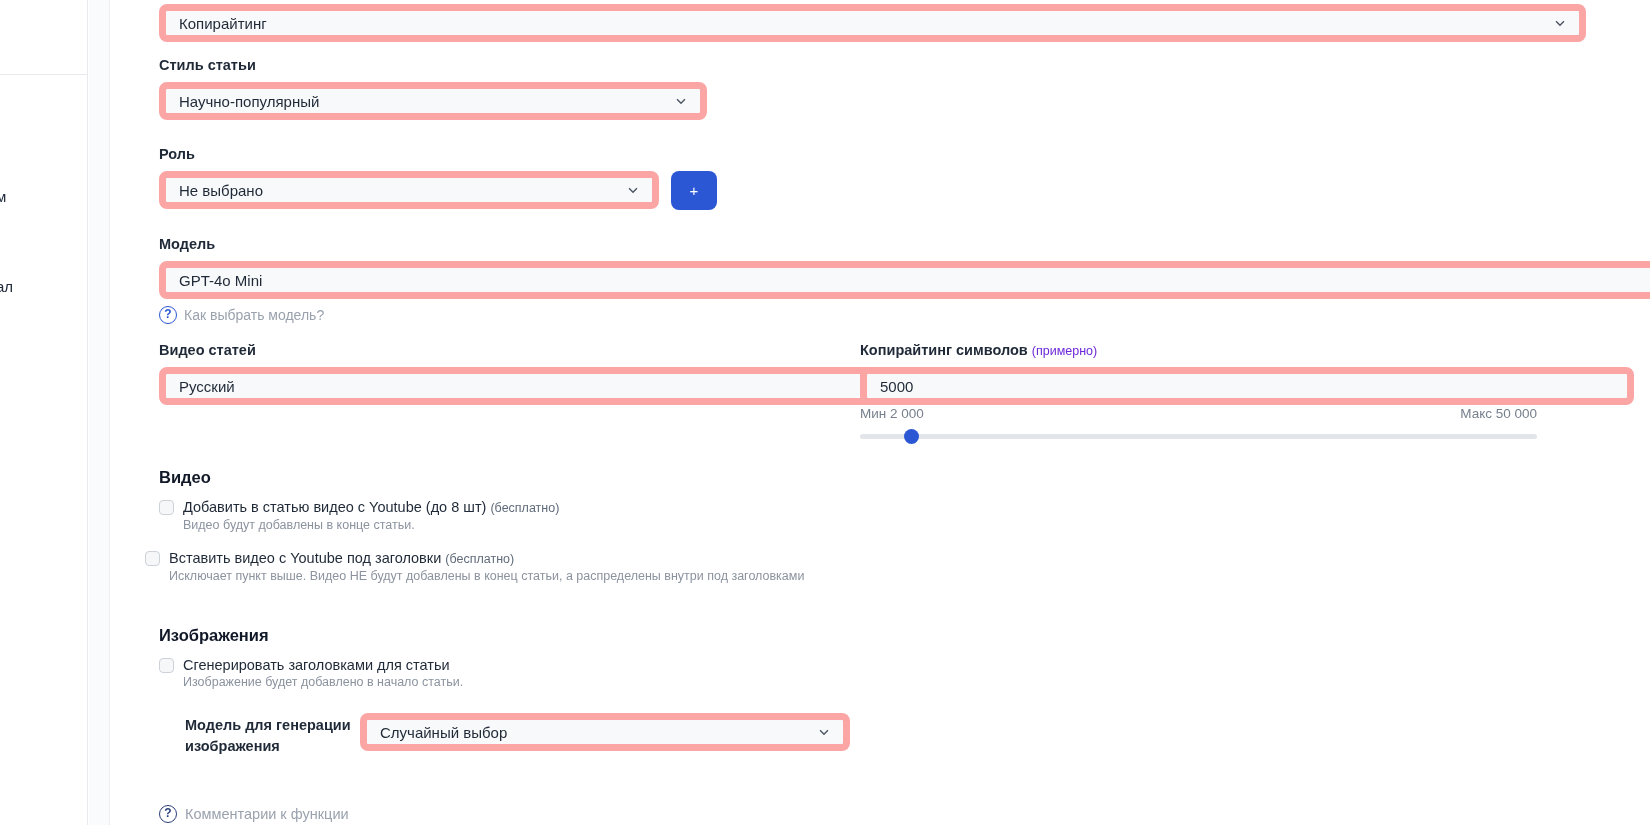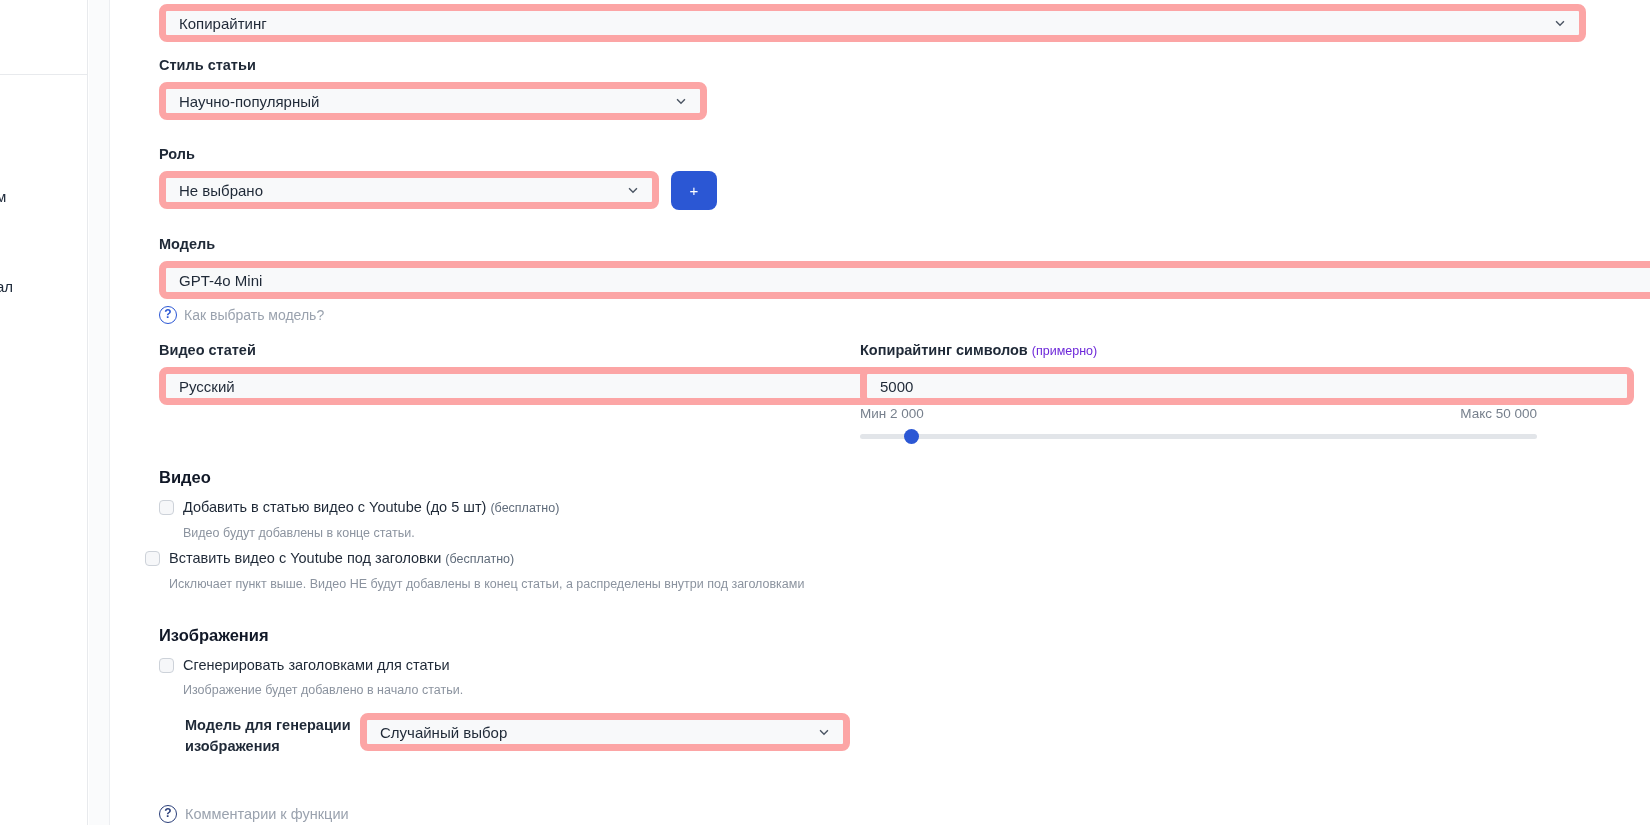--- a/index.html
+++ b/index.html
@@ -104,21 +104,21 @@
   .r-video-head { position: absolute; left: 49px; top: 468px; }
   .r-images-head{ position: absolute; left: 49px; top: 626px; }
 
   .check-row { position: absolute; display: flex; align-items: flex-start; gap: 9px; }
   .cbox {
     width: 15px; height: 15px; border: 1.4px solid #cdd2d9; border-radius: 4px;
     background: #f6f7f9; flex: none; margin-top: 2px; cursor: pointer;
   }
   .ctext { font-size: 14.5px; color: #1f2937; line-height: 18px; }
   .ctext .free { font-size: 12.5px; color: #5f6b7a; }
-  .chint { font-size: 12.5px; color: #8b939f; line-height: 16px; margin-top: 8px; }
+  .chint { font-size: 12.5px; color: #8b939f; line-height: 16px; margin-top: 0; }
 
   .r-v1 { left: 49px; top: 498px; }
   .r-v2 { left: 35px; top: 549px; }
   .r-i1 { left: 49px; top: 656px; }
 
   .r-imgmodel-label {
     position: absolute; left: 75px; top: 715px; width: 180px;
     font-size: 14.5px; font-weight: 700; color: #1f2937; line-height: 21px; text-align: left;
   }
   .r-imgmodel-select { position: absolute; left: 250px; top: 713px; width: 490px; }
@@ -215,21 +215,21 @@
       <div class="track"></div>
       <div class="thumb" style="left: 44.005px;"></div>
     </div>
 
     <div class="section-head r-video-head">Видео</div>
 
     <div class="check-row r-v1">
       <div class="cbox"></div>
       <div>
         <div class="ctext">
-          <span>Добавить в статью видео с Youtube (до 5 шт)</span>
+          <span>Добавить в статью видео с Youtube (до 8 шт)</span>
           <span class="free">(бесплатно)</span>
         </div>
         <div class="chint">Видео будут добавлены в конце статьи.</div>
       </div>
     </div>
 
     <div class="check-row r-v2">
       <div class="cbox"></div>
       <div>
         <div class="ctext">

